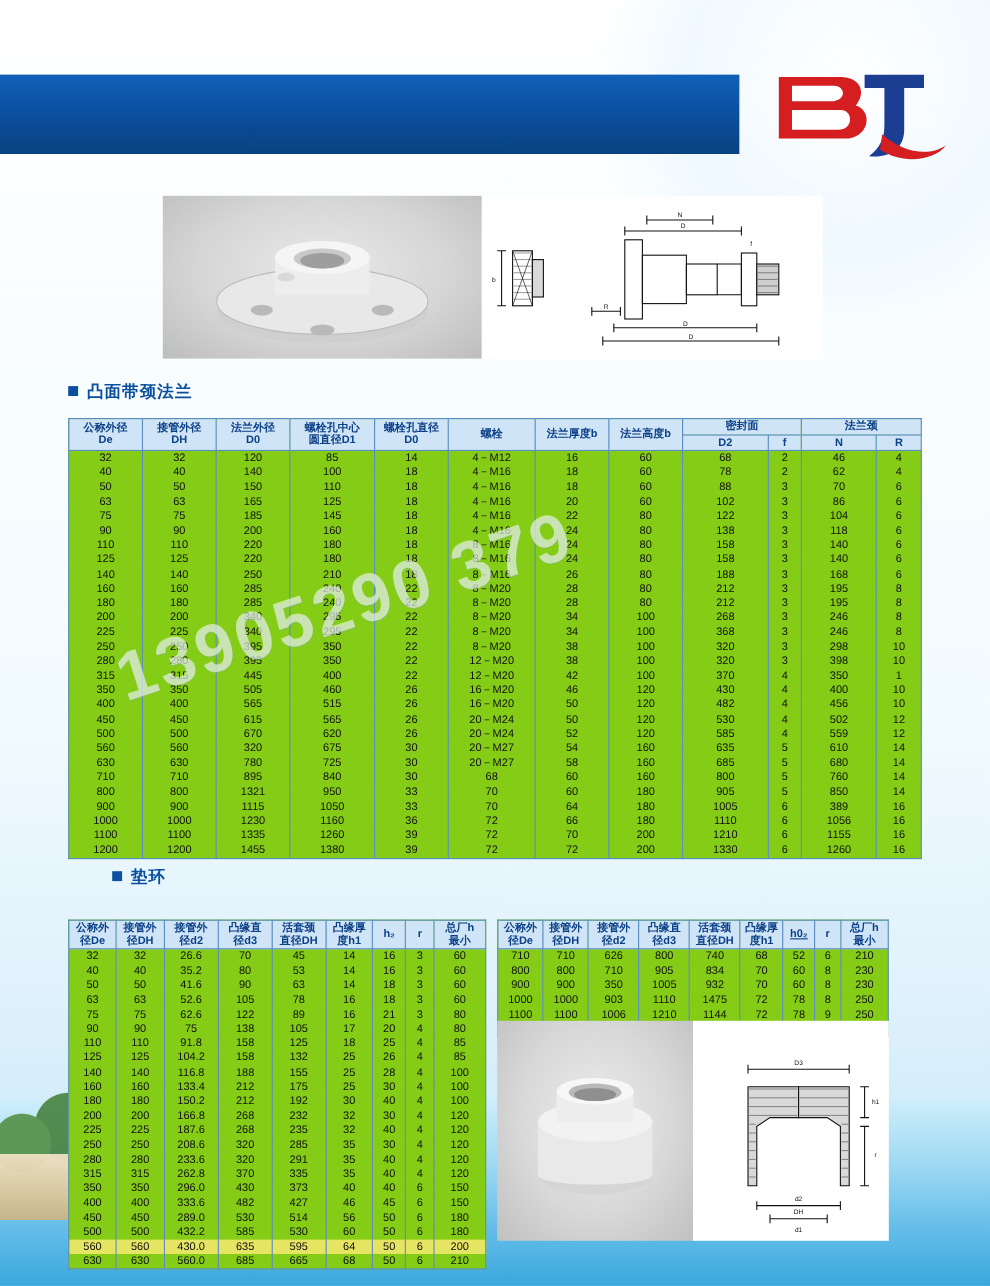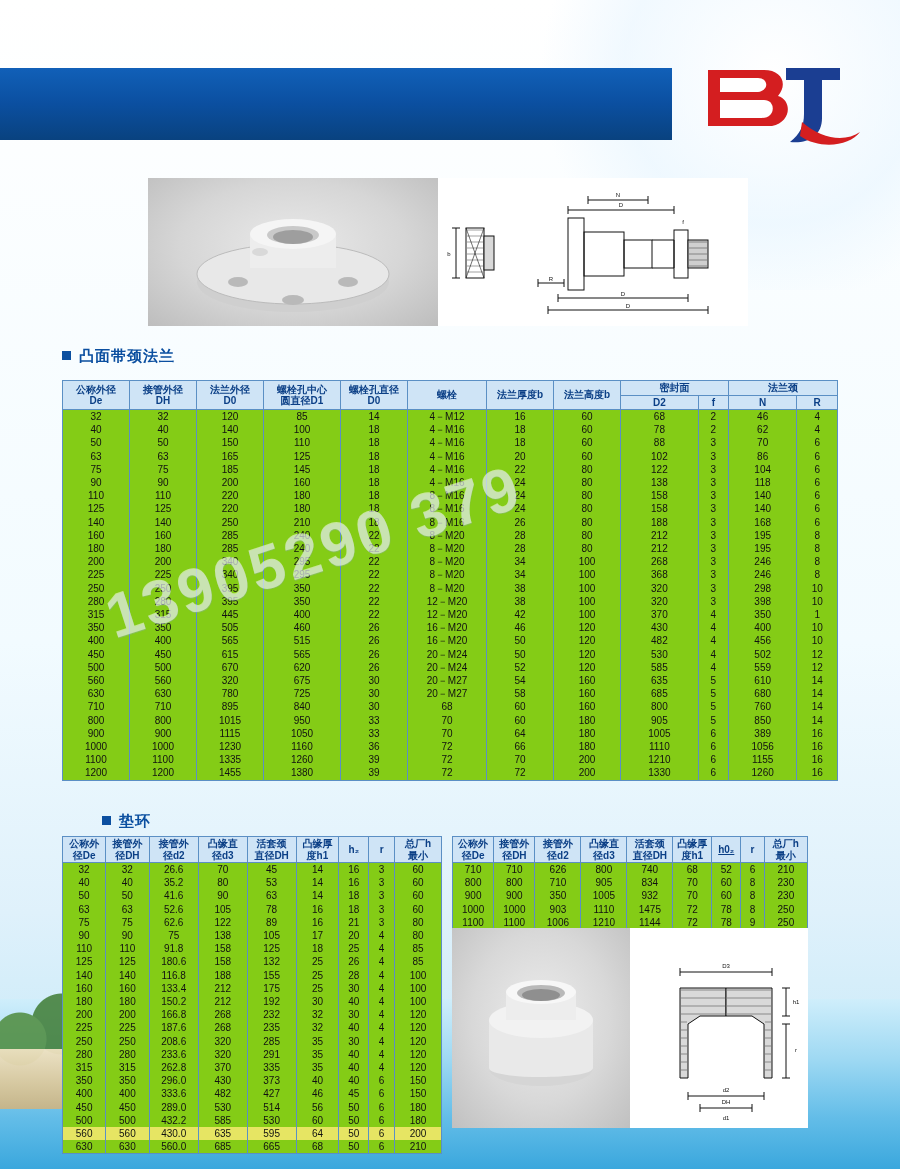--- a/index.html
+++ b/index.html
@@ -514,21 +514,21 @@
         <td>60</td>
         <td>160</td>
         <td>800</td>
         <td>5</td>
         <td>760</td>
         <td>14</td>
       </tr>
       <tr>
         <td>800</td>
         <td>800</td>
-        <td>1015</td>
+        <td>1321</td>
         <td>950</td>
         <td>33</td>
         <td>70</td>
         <td>60</td>
         <td>180</td>
         <td>905</td>
         <td>5</td>
         <td>850</td>
         <td>14</td>
       </tr>
@@ -586,21 +586,21 @@
         <td>1330</td>
         <td>6</td>
         <td>1260</td>
         <td>16</td>
       </tr>
     </tbody>
 </table>
 
 <div class="watermark">13905290 379</div>
 
-<div class="sec-title" style="left:62px;top:812px;padding-left:40px;">
+<div class="sec-title" style="left:62px;top:788px;padding-left:40px;">
   <span class="bullet"></span><span>垫环</span>
 </div>
 
 <table class="tbl gasket-left" id="gasket-left">
   <thead>
       <tr>
         <th style="width: 40px;">公称外<br>径De</th>
         <th style="width: 40px;">接管外<br>径DH</th>
         <th style="width: 46px;">接管外<br>径d2</th>
         <th style="width: 46px;">凸缘直<br>径d3</th>
@@ -685,21 +685,21 @@
         <td>158</td>
         <td>125</td>
         <td>18</td>
         <td>25</td>
         <td>4</td>
         <td>85</td>
       </tr>
       <tr>
         <td>125</td>
         <td>125</td>
-        <td>180.6</td>
+        <td>104.2</td>
         <td>158</td>
         <td>132</td>
         <td>25</td>
         <td>26</td>
         <td>4</td>
         <td>85</td>
       </tr>
       <tr>
         <td>140</td>
         <td>140</td>

